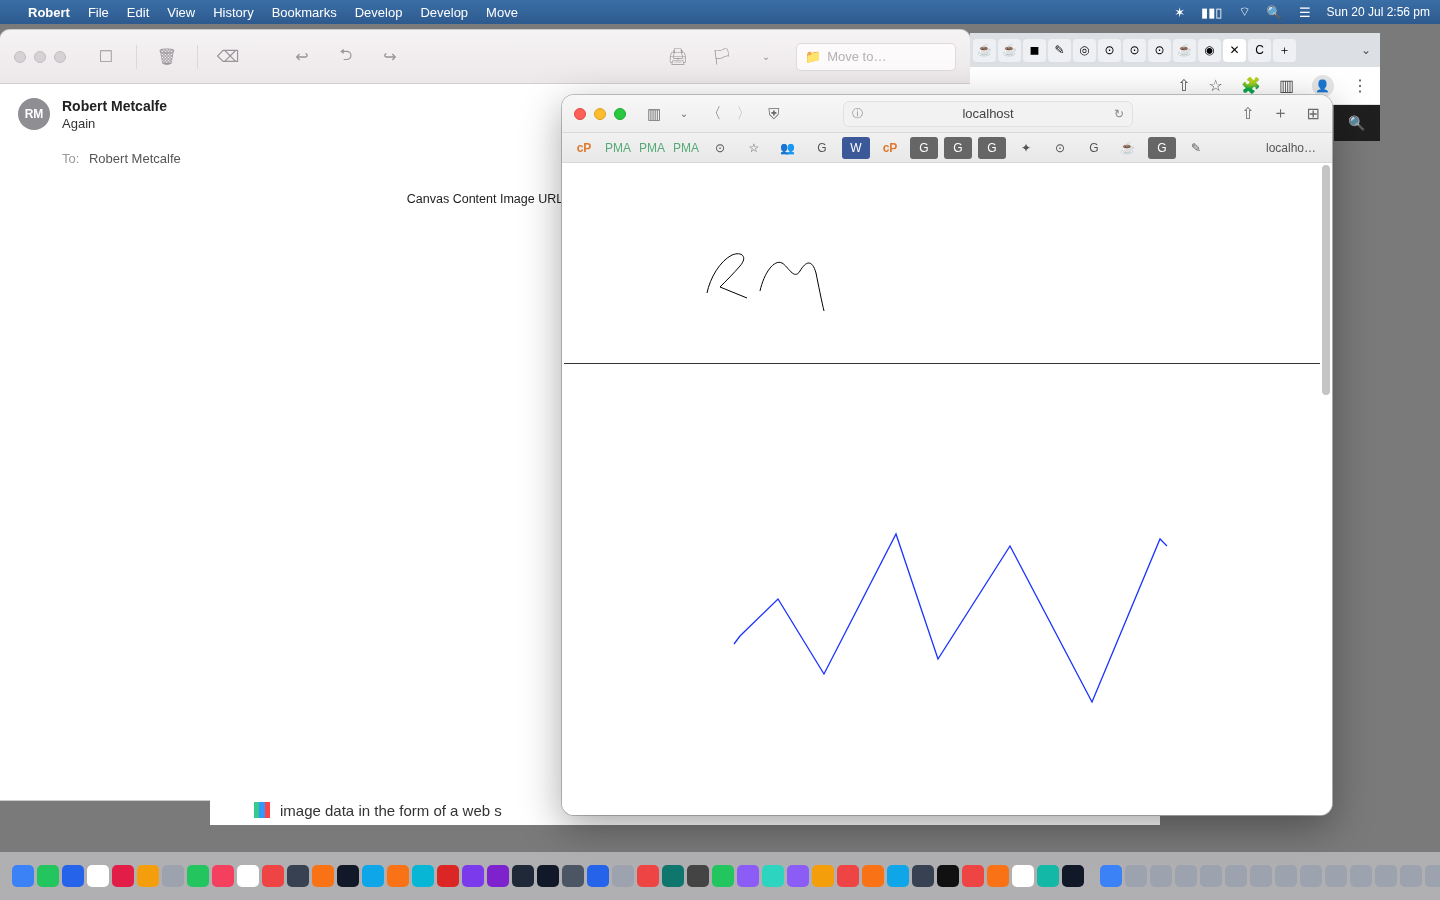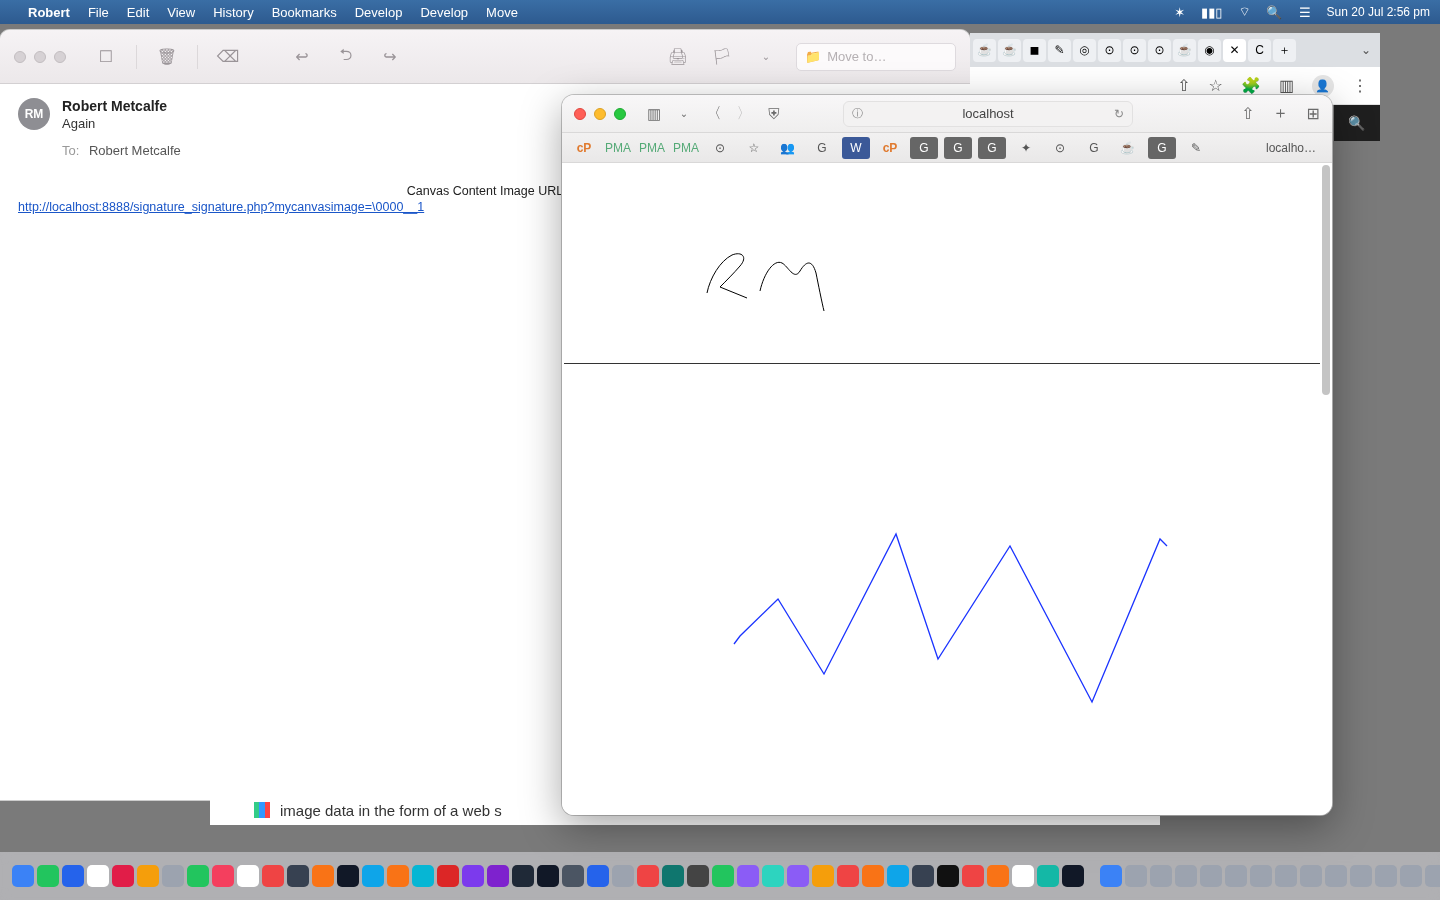--- a/index.html
+++ b/index.html
@@ -19,21 +19,21 @@
 .traffic-lights { display: flex; gap: 8px; margin-right: 10px; }
 .tl { width: 12px; height: 12px; border-radius: 50%; background: #d6d1d4; border: 0.5px solid #c2bdc0; }
 .mail-icon-btn { width: 28px; height: 28px; display:flex; align-items:center; justify-content:center; color:#9a9498; font-size:16px; }
 .mail-spacer { flex: 1; }
 .mail-move { width: 160px; height: 28px; background:#fcfafb; border:1px solid #dedade; border-radius:5px; display:flex; align-items:center; padding:0 8px; color:#b5b0b3; font-size:13px; gap:6px;}
 .mail-body { padding: 14px 18px; font-size: 13px; color:#222; }
 .mail-header { display:flex; gap:12px; align-items:flex-start; }
 .avatar { width:32px; height:32px; border-radius:50%; background:#8e8e93; color:#fff; display:flex; align-items:center; justify-content:center; font-size:12px; font-weight:600;}
 .mail-meta .from { font-weight:700; font-size:14px; }
 .mail-meta .subj { color:#333; margin-top:2px; }
-.mail-meta .to { color:#555; margin-top:12px; }
+.mail-meta .to { color:#555; margin-top:20px; }
 .mail-meta .to-label { color:#999; margin-right:6px;}
 .mail-content { margin-top: 26px; font-size: 12.5px; }
 .mail-content a { color: #1a56c8; text-decoration: underline; }
 .mail-content .lbl { display:block; margin-bottom:2px;text-align:center; }
 
 
 .tab-strip { position:absolute; top:33px; left: 970px; width: 410px; height: 34px; background:#dcdfe3; display:flex; align-items:center; padding:0 3px; gap:2px; }
 .tab-strip .mini-tab { width:23px; height:23px; border-radius:4px; background:#eef0f3; display:flex;align-items:center;justify-content:center;font-size:12px; }
 .tab-strip .mini-tab.active { background:#fff; }
 .tab-strip .chev { margin-left:auto; color:#555; margin-right:6px; font-size:12px;}
@@ -134,21 +134,20 @@
         <div class="from">Robert Metcalfe</div>
         <div class="subj">Again</div>
         <div class="to">
           <span class="to-label">To:</span>
           <span>Robert Metcalfe</span>
         </div>
       </div>
     </div>
     <div class="mail-content">
       <span class="lbl">Canvas Content Image URL</span>
-      <a href="#">http://localhost:8888/signature_signature.php?mycanvasimage=\0000__1</a>
     </div>
   </div>
 </div>
 
 <div class="tab-strip">
   <div class="mini-tab">☕</div>
   <div class="mini-tab">☕</div>
   <div class="mini-tab">◼</div>
   <div class="mini-tab">✎</div>
   <div class="mini-tab">◎</div>

